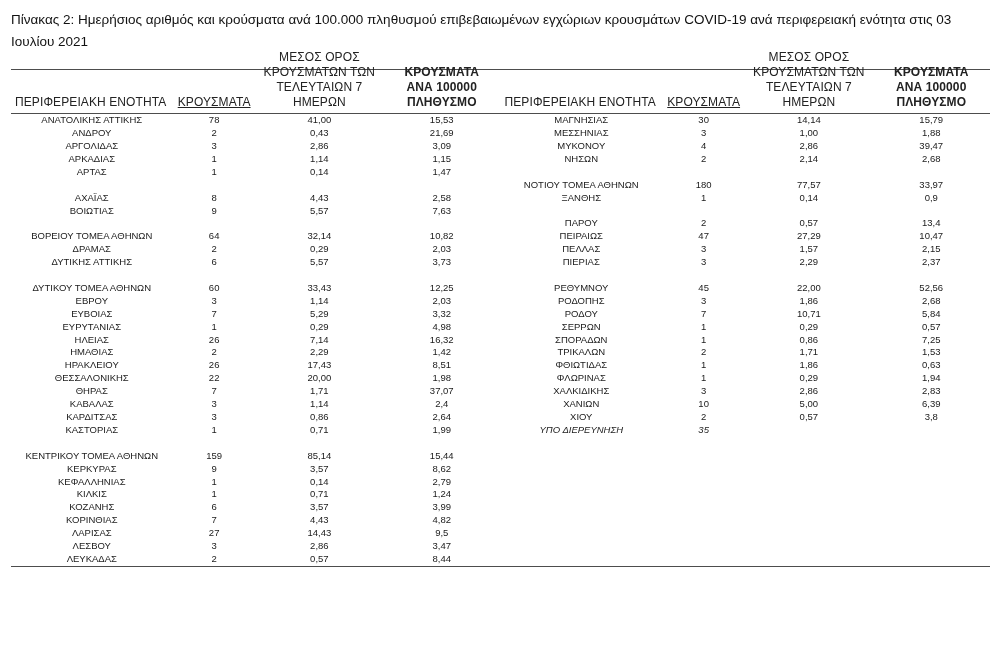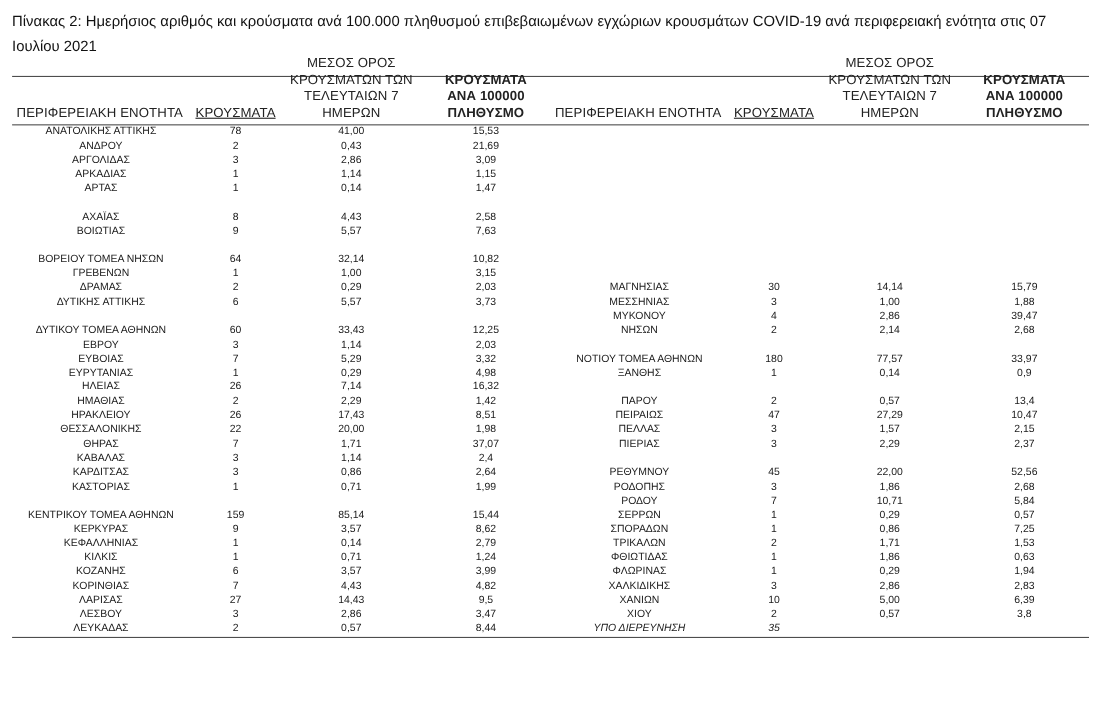--- a/index.html
+++ b/index.html
@@ -37,21 +37,21 @@
     font-size:12px;
     line-height:1.25;
     color:#222;
     text-align:center;
     letter-spacing:0.1px;
   }
   .hcol.region { width:33%; text-align:left; padding-left:4px; }
   .hcol.cases  { width:17%;text-decoration:underline; }
   .hcol.avg7   { width:26%; padding:0 6px; }
   .hcol.per100k{ width:24%; padding:0 8px;font-weight:bold; }
-  .body-row { display:flex; align-items:flex-end; }
+  .body-row { display:flex; align-items:flex-start; }
   table {
     width:50%;
     border-collapse:collapse;
     table-layout:fixed;
   }
   td {
     font-size:9.5px;
     height:12.9px;
     line-height:12.9px;
     padding:0;
@@ -60,21 +60,21 @@
     overflow:hidden;
     color:#1a1a1a;
   }
   tr.italic td { font-style:italic;margin-top:48px; }
 </style>
 </head>
 <body>
 
 <div class="page">
 
-  <div class="title">Πίνακας 2:  Ημερήσιος αριθμός και κρούσματα ανά 100.000 πληθυσμού επιβεβαιωμένων εγχώριων κρουσμάτων COVID-19 ανά περιφερειακή ενότητα στις 07 Ιουλίου 2021</div>
+  <div class="title">Πίνακας 2:  Ημερήσιος αριθμός και κρούσματα ανά 100.000 πληθυσμού επιβεβαιωμένων εγχώριων κρουσμάτων COVID-19 ανά περιφερειακή ενότητα στις 03 Ιουλίου 2021</div>
 
   <div class="table-wrap">
 
     <div class="header-row">
       <div class="half">
         <div class="hcol region">ΠΕΡΙΦΕΡΕΙΑΚΗ ΕΝΟΤΗΤΑ</div>
         <div class="hcol cases">ΚΡΟΥΣΜΑΤΑ</div>
         <div class="hcol avg7">ΜΕΣΟΣ ΟΡΟΣ ΚΡΟΥΣΜΑΤΩΝ ΤΩΝ ΤΕΛΕΥΤΑΙΩΝ 7 ΗΜΕΡΩΝ</div>
         <div class="hcol per100k">ΚΡΟΥΣΜΑΤΑ ΑΝΑ 100000 ΠΛΗΘΥΣΜΟ</div>
       </div>
@@ -143,30 +143,24 @@
               <td>5,57</td>
               <td>7,63</td>
             </tr>
             <tr>
               <td></td>
               <td></td>
               <td></td>
               <td></td>
             </tr>
             <tr>
-              <td>ΒΟΡΕΙΟΥ ΤΟΜΕΑ ΝΗΣΩΝ</td>
+              <td>ΒΟΡΕΙΟΥ ΤΟΜΕΑ ΑΘΗΝΩΝ</td>
               <td>64</td>
               <td>32,14</td>
               <td>10,82</td>
-            </tr>
-            <tr>
-              <td>ΓΡΕΒΕΝΩΝ</td>
-              <td>1</td>
-              <td>1,00</td>
-              <td>3,15</td>
             </tr>
             <tr>
               <td>ΔΡΑΜΑΣ</td>
               <td>2</td>
               <td>0,29</td>
               <td>2,03</td>
             </tr>
             <tr>
               <td>ΔΥΤΙΚΗΣ ΑΤΤΙΚΗΣ</td>
               <td>6</td>

